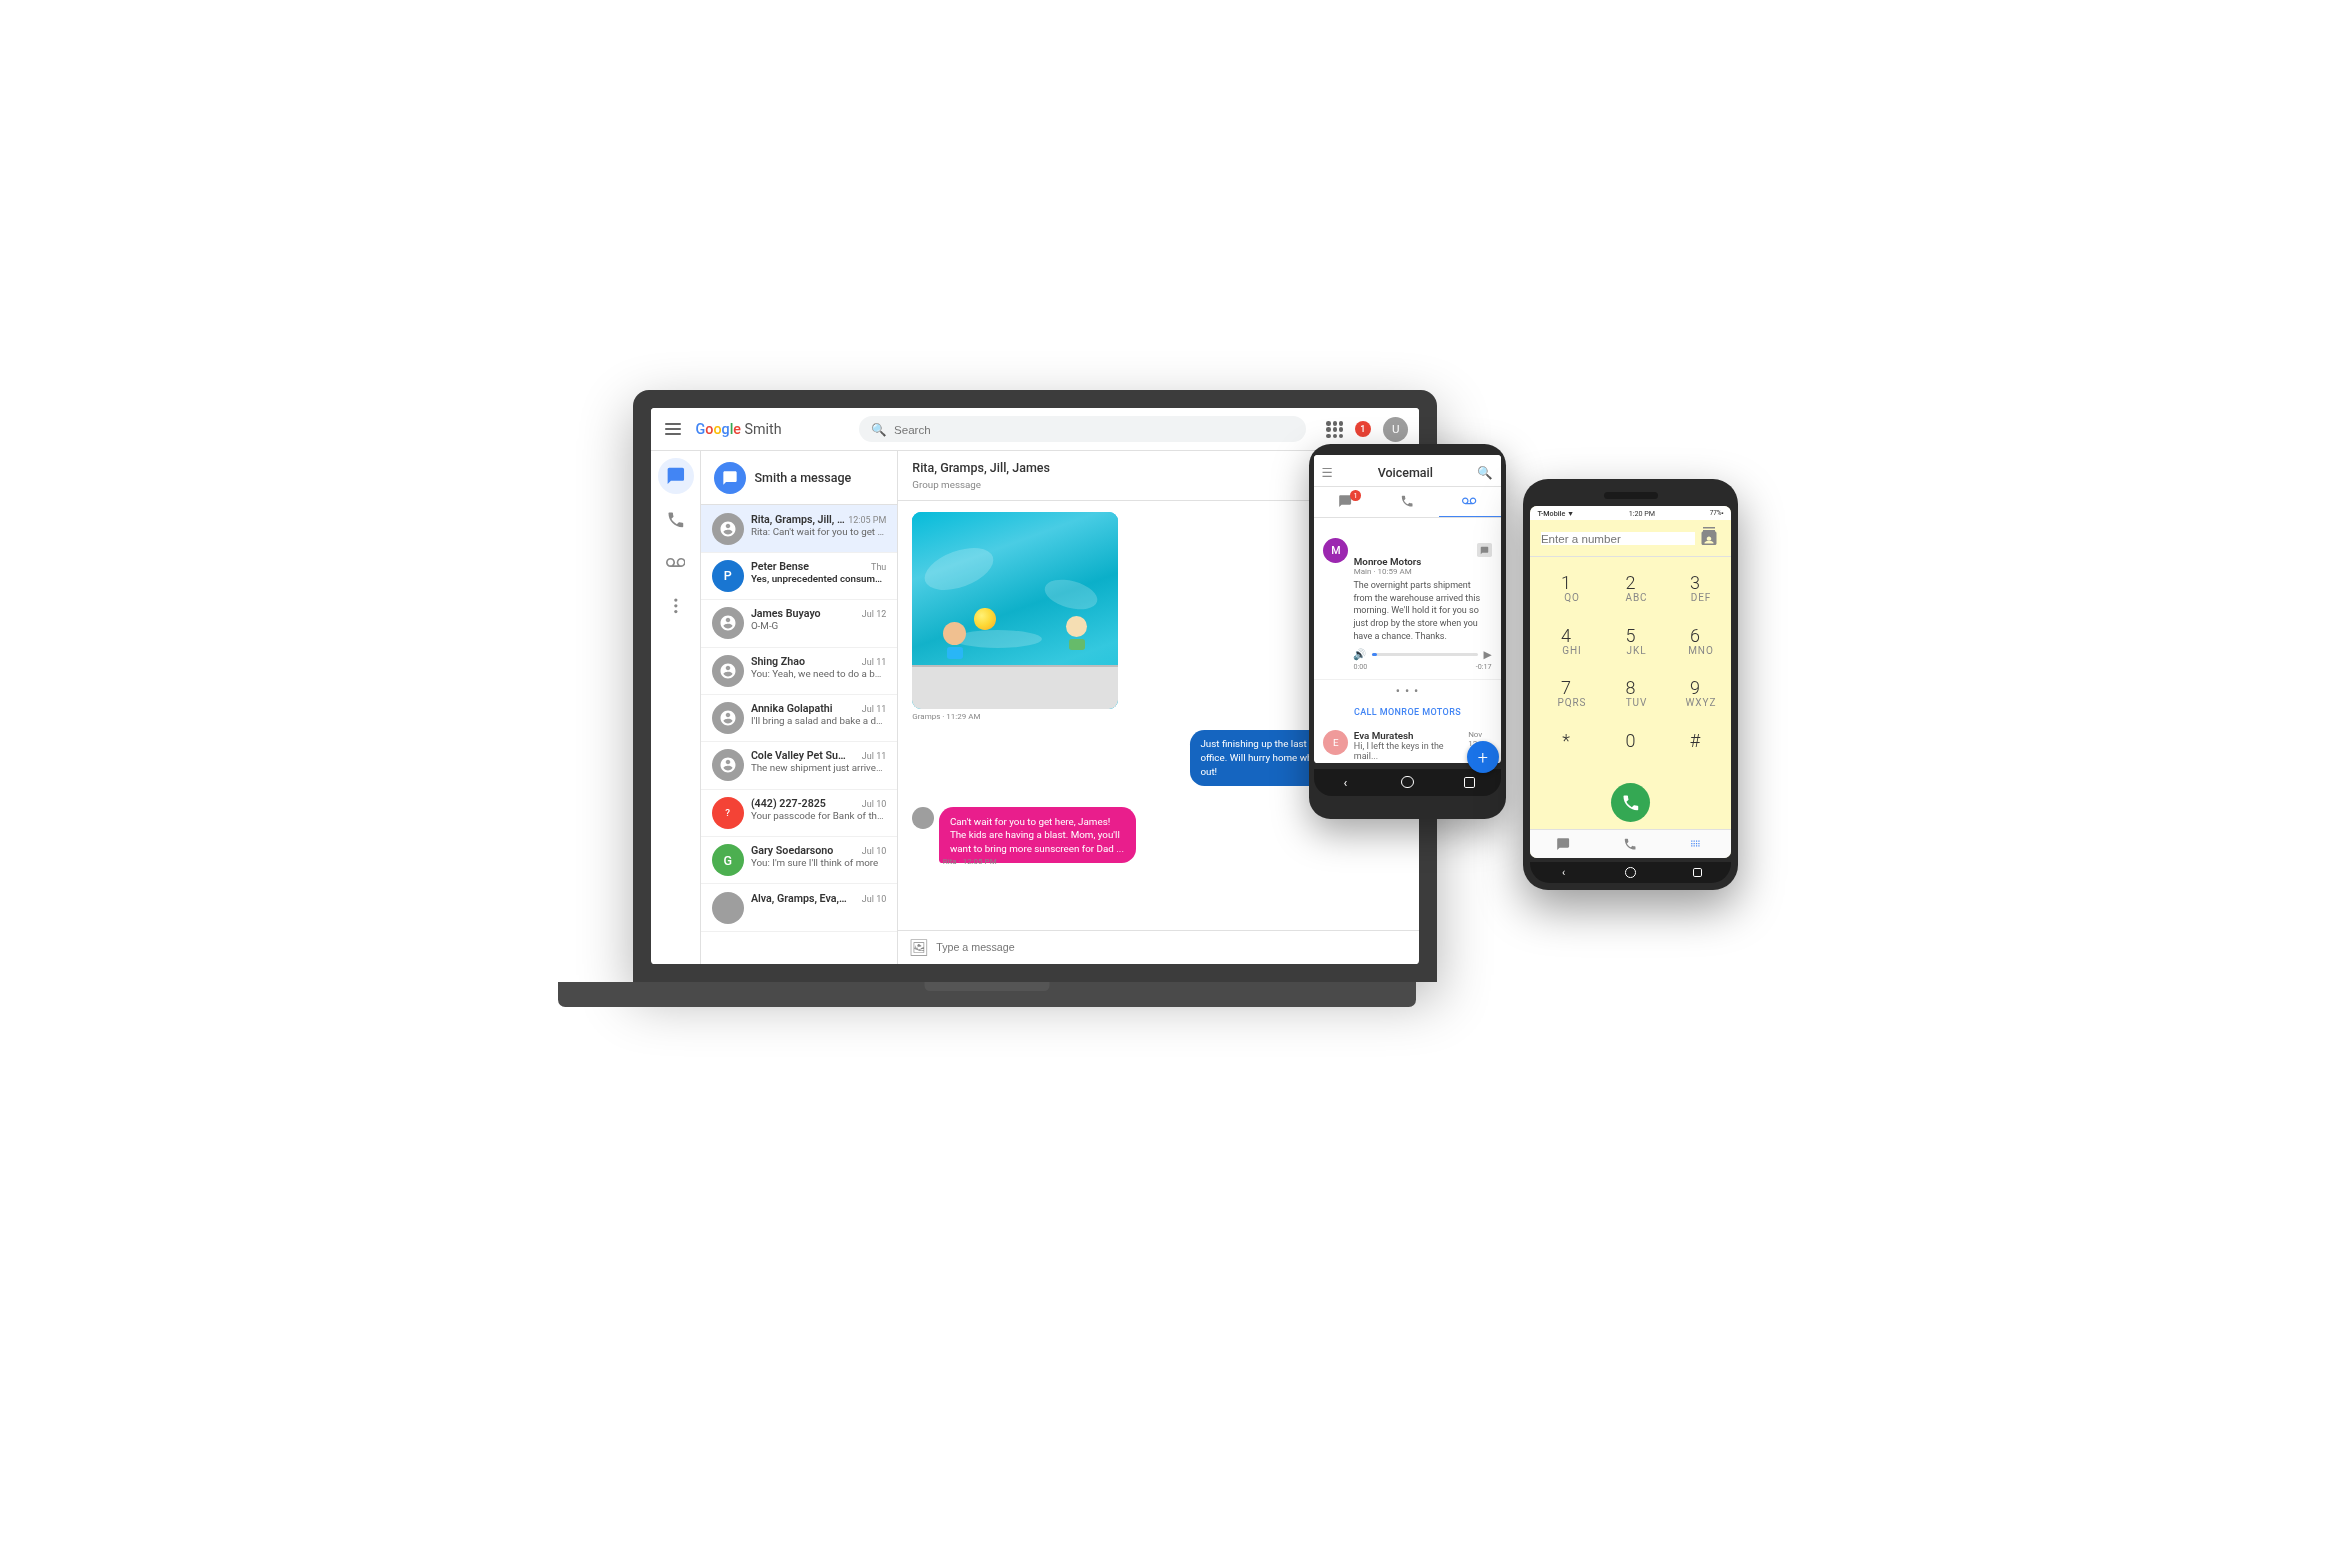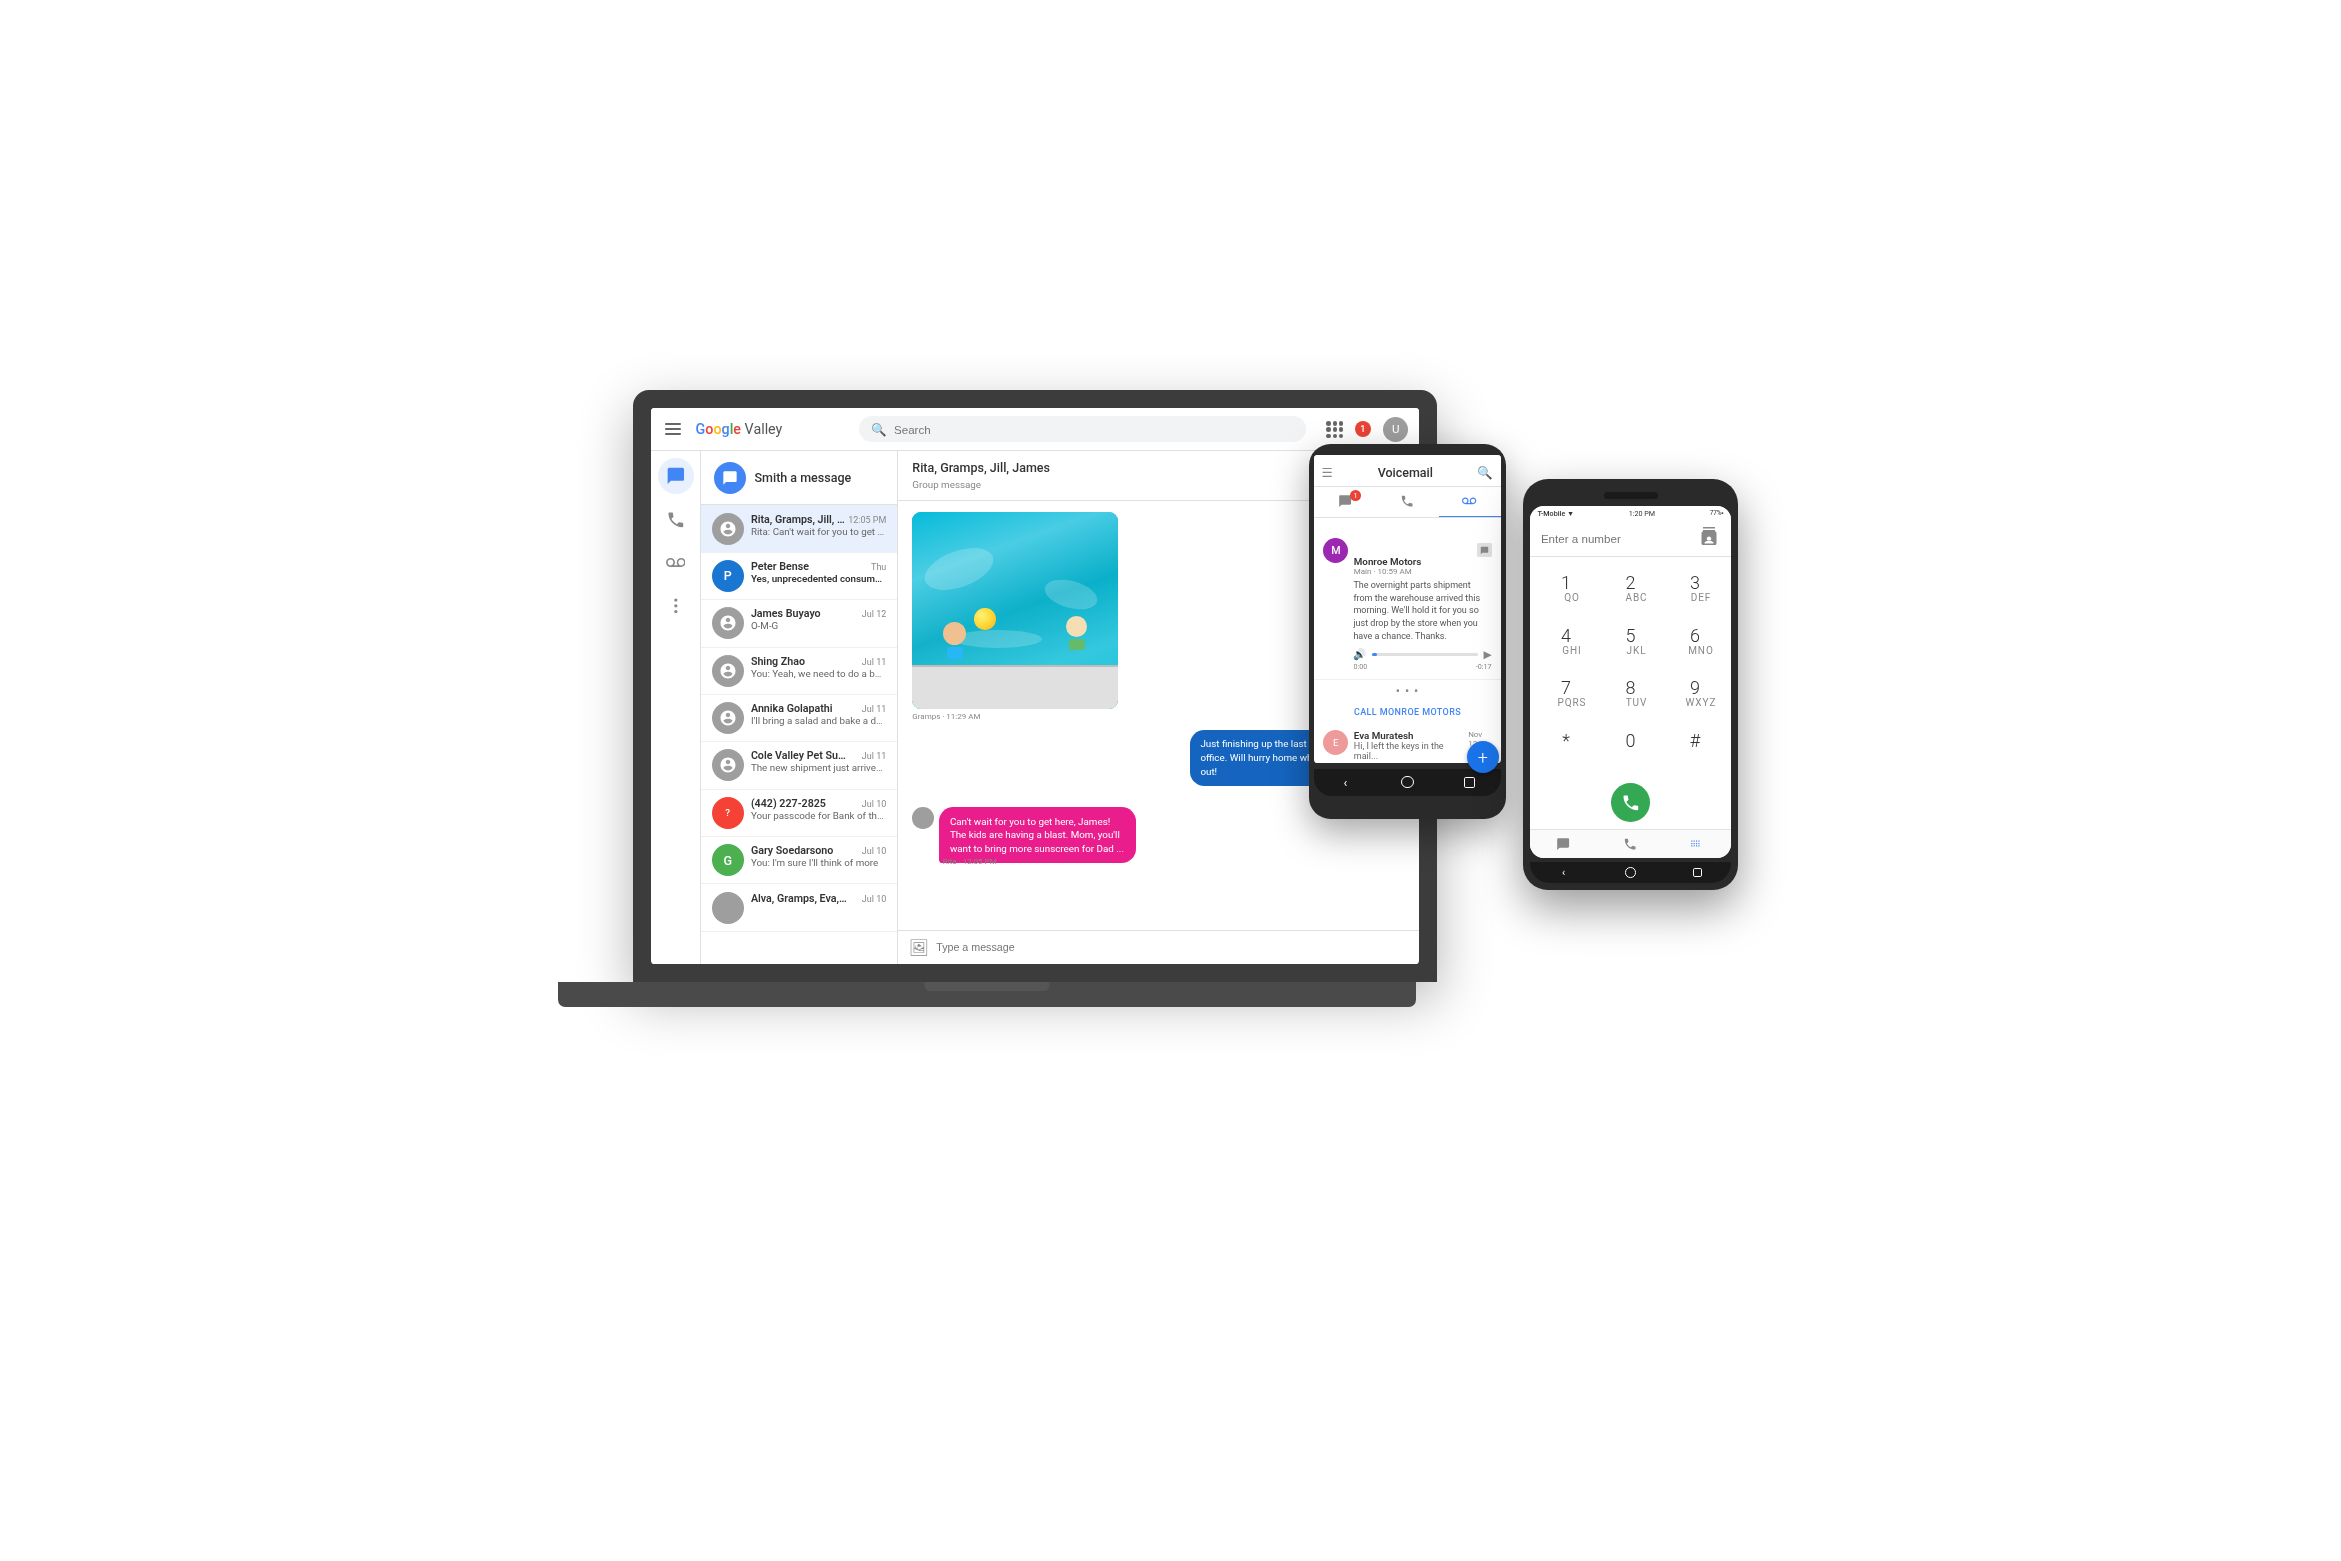--- a/index.html
+++ b/index.html
@@ -858,22 +858,22 @@
       width: 54px;
       height: 7.2px;
       background: #1a1a1a;
       border-radius: 3.6px;
       margin: 0 auto 7.2px;
     }
 
     .phone2-screen {
       width: 100%;
       height: calc(100% - 39px);
-      background: #ffffff;
-      border-radius: 14px;
+      background: #fef9c3;
+      border-radius: 7px;
       overflow: hidden;
       display: flex;
       flex-direction: column;
     }
 
     .dialer-status-bar {
       display: flex;
       justify-content: space-between;
       padding: 2.7px 7.2px;
       font-size: 7.2px;
@@ -996,21 +996,21 @@
           <div class="gv-header-left">
             <div class="hamburger-icon">
               <span></span>
                 <span></span>
                 <span></span>
             </div>
             <div class="google-voice-logo">
               <span class="gv-logo-g">
                 <span class="g">G</span><span class="o1">o</span><span class="o2">o</span><span class="g2">g</span><span class="l">l</span><span class="e">e</span>
               </span>
-              <span class="gv-logo-text">Valley</span>
+              <span class="gv-logo-text">Smith</span>
             </div>
           </div>
           <div class="gv-search">
             <span class="search-icon-small">🔍</span>
             <input type="text" placeholder="Search" style="">
           </div>
           <div class="gv-header-right">
             <div class="grid-icon">
               <span></span>
                 <span></span>

